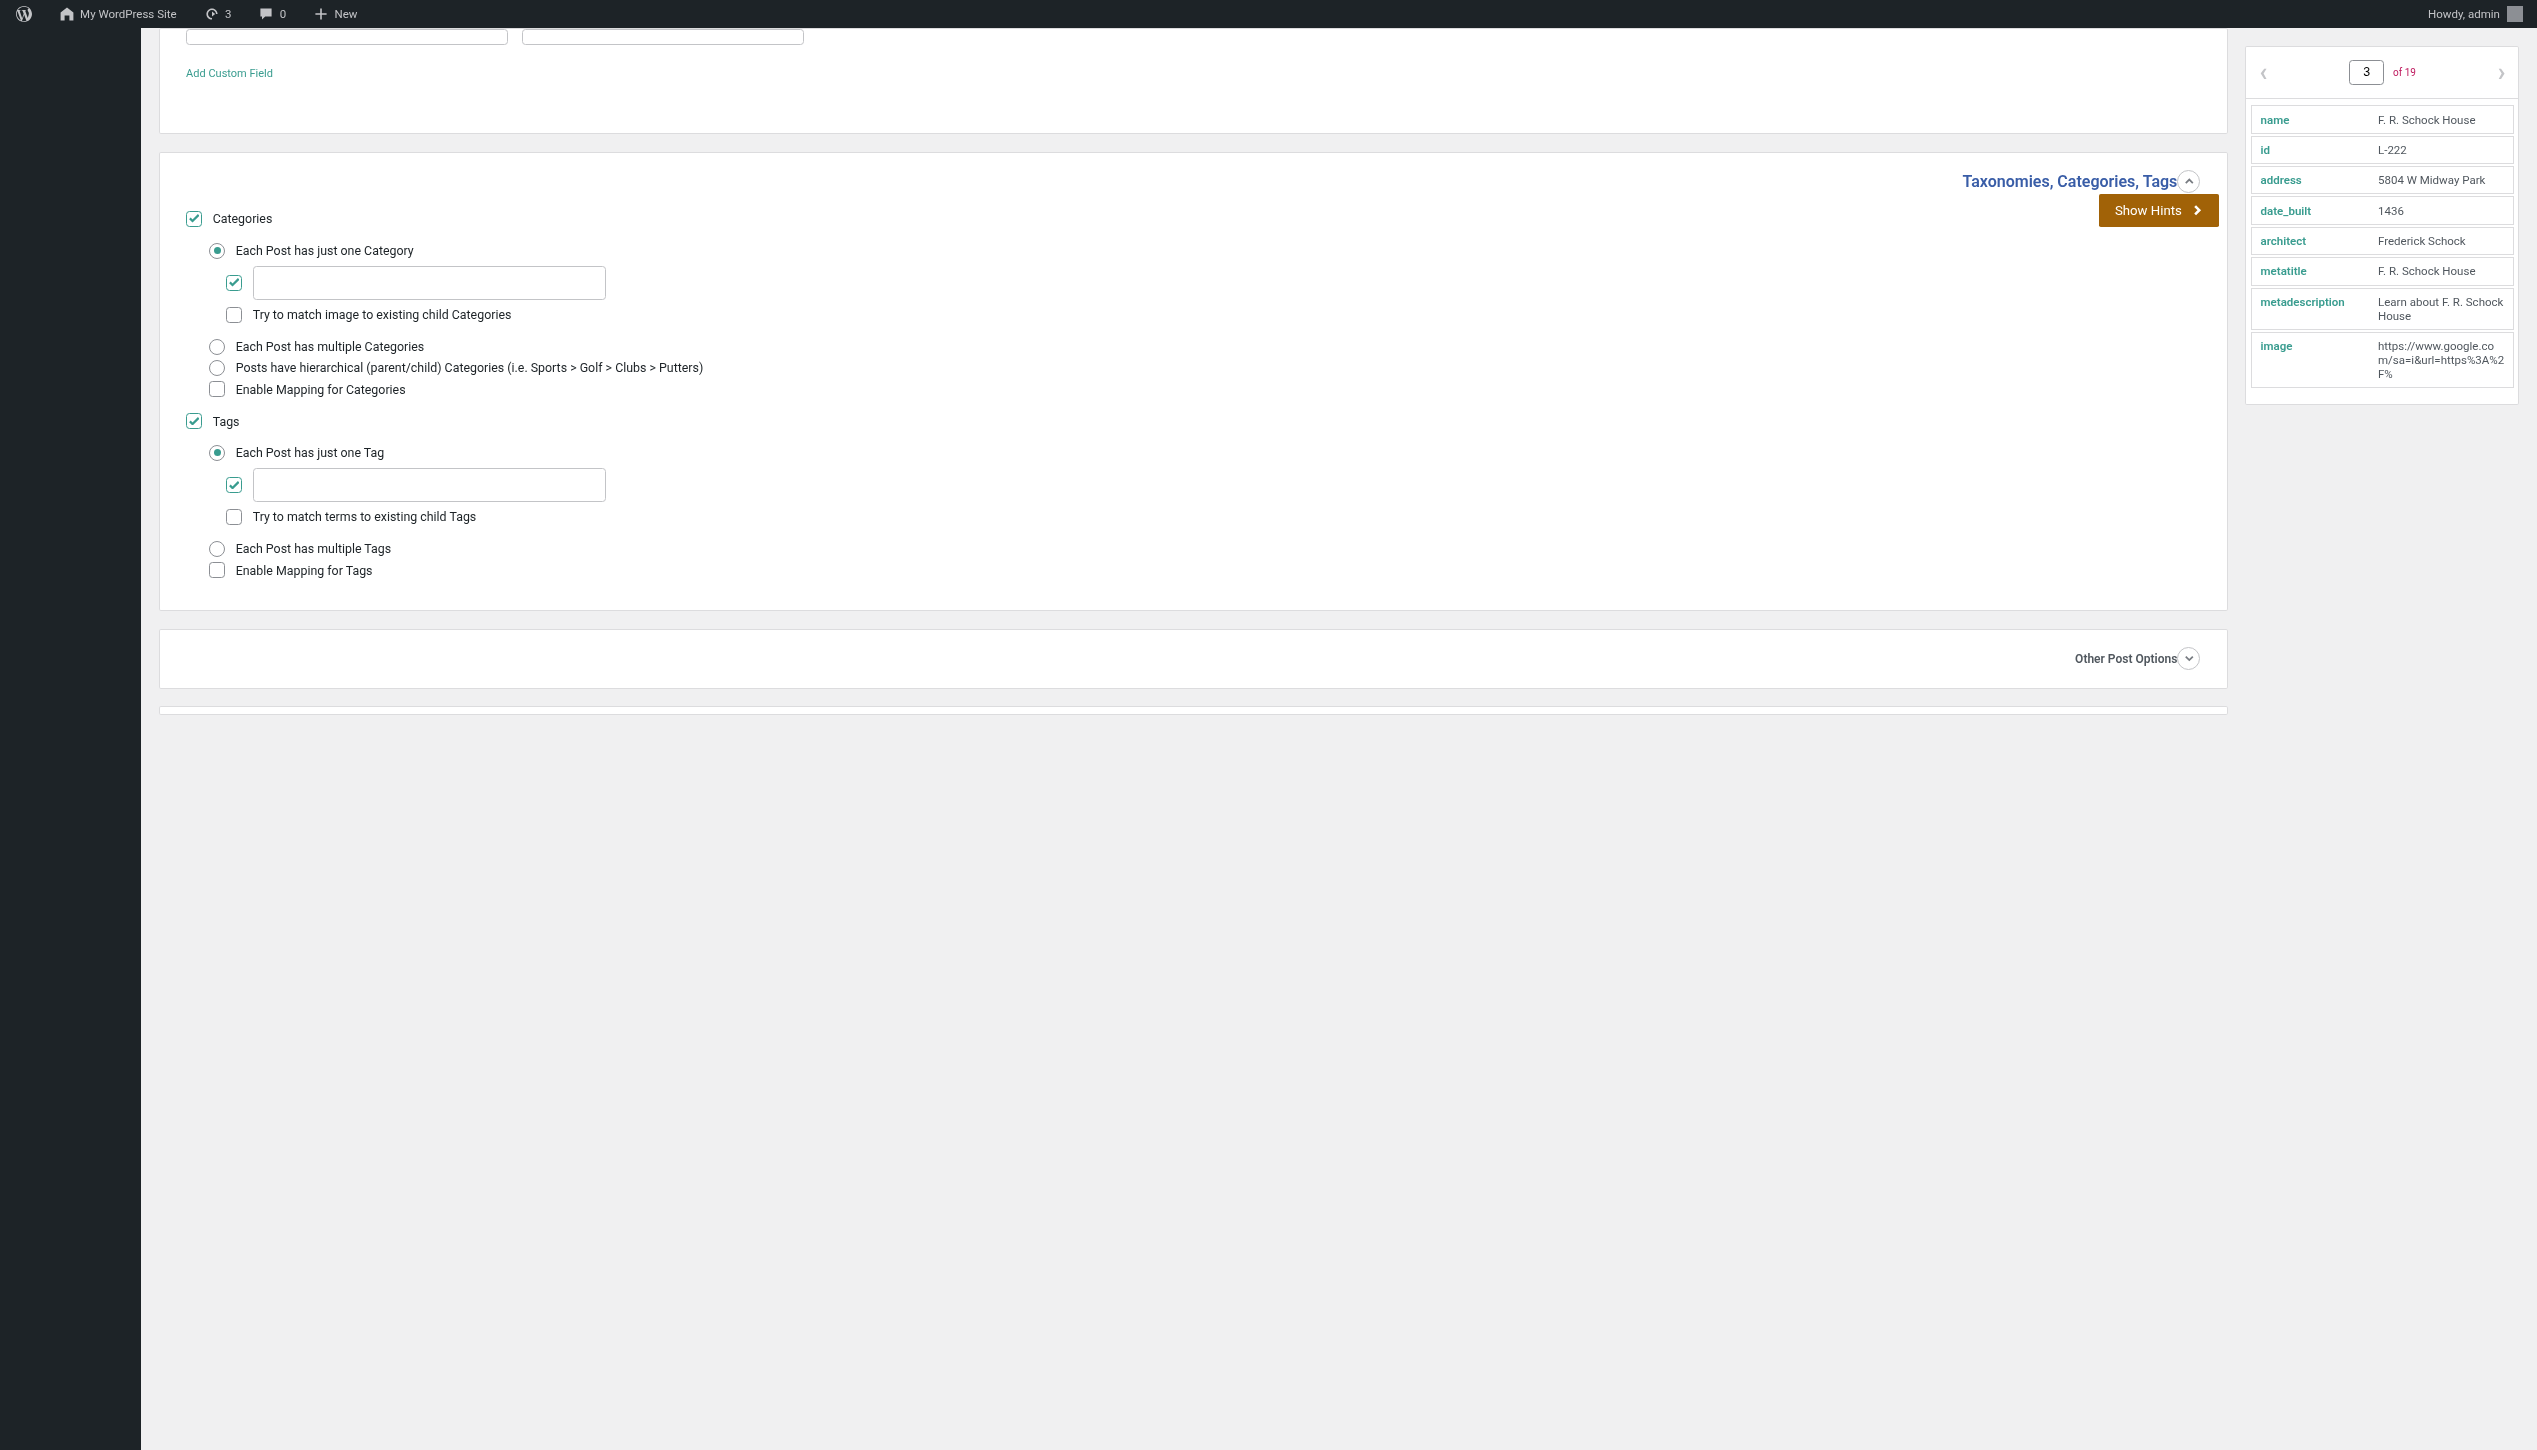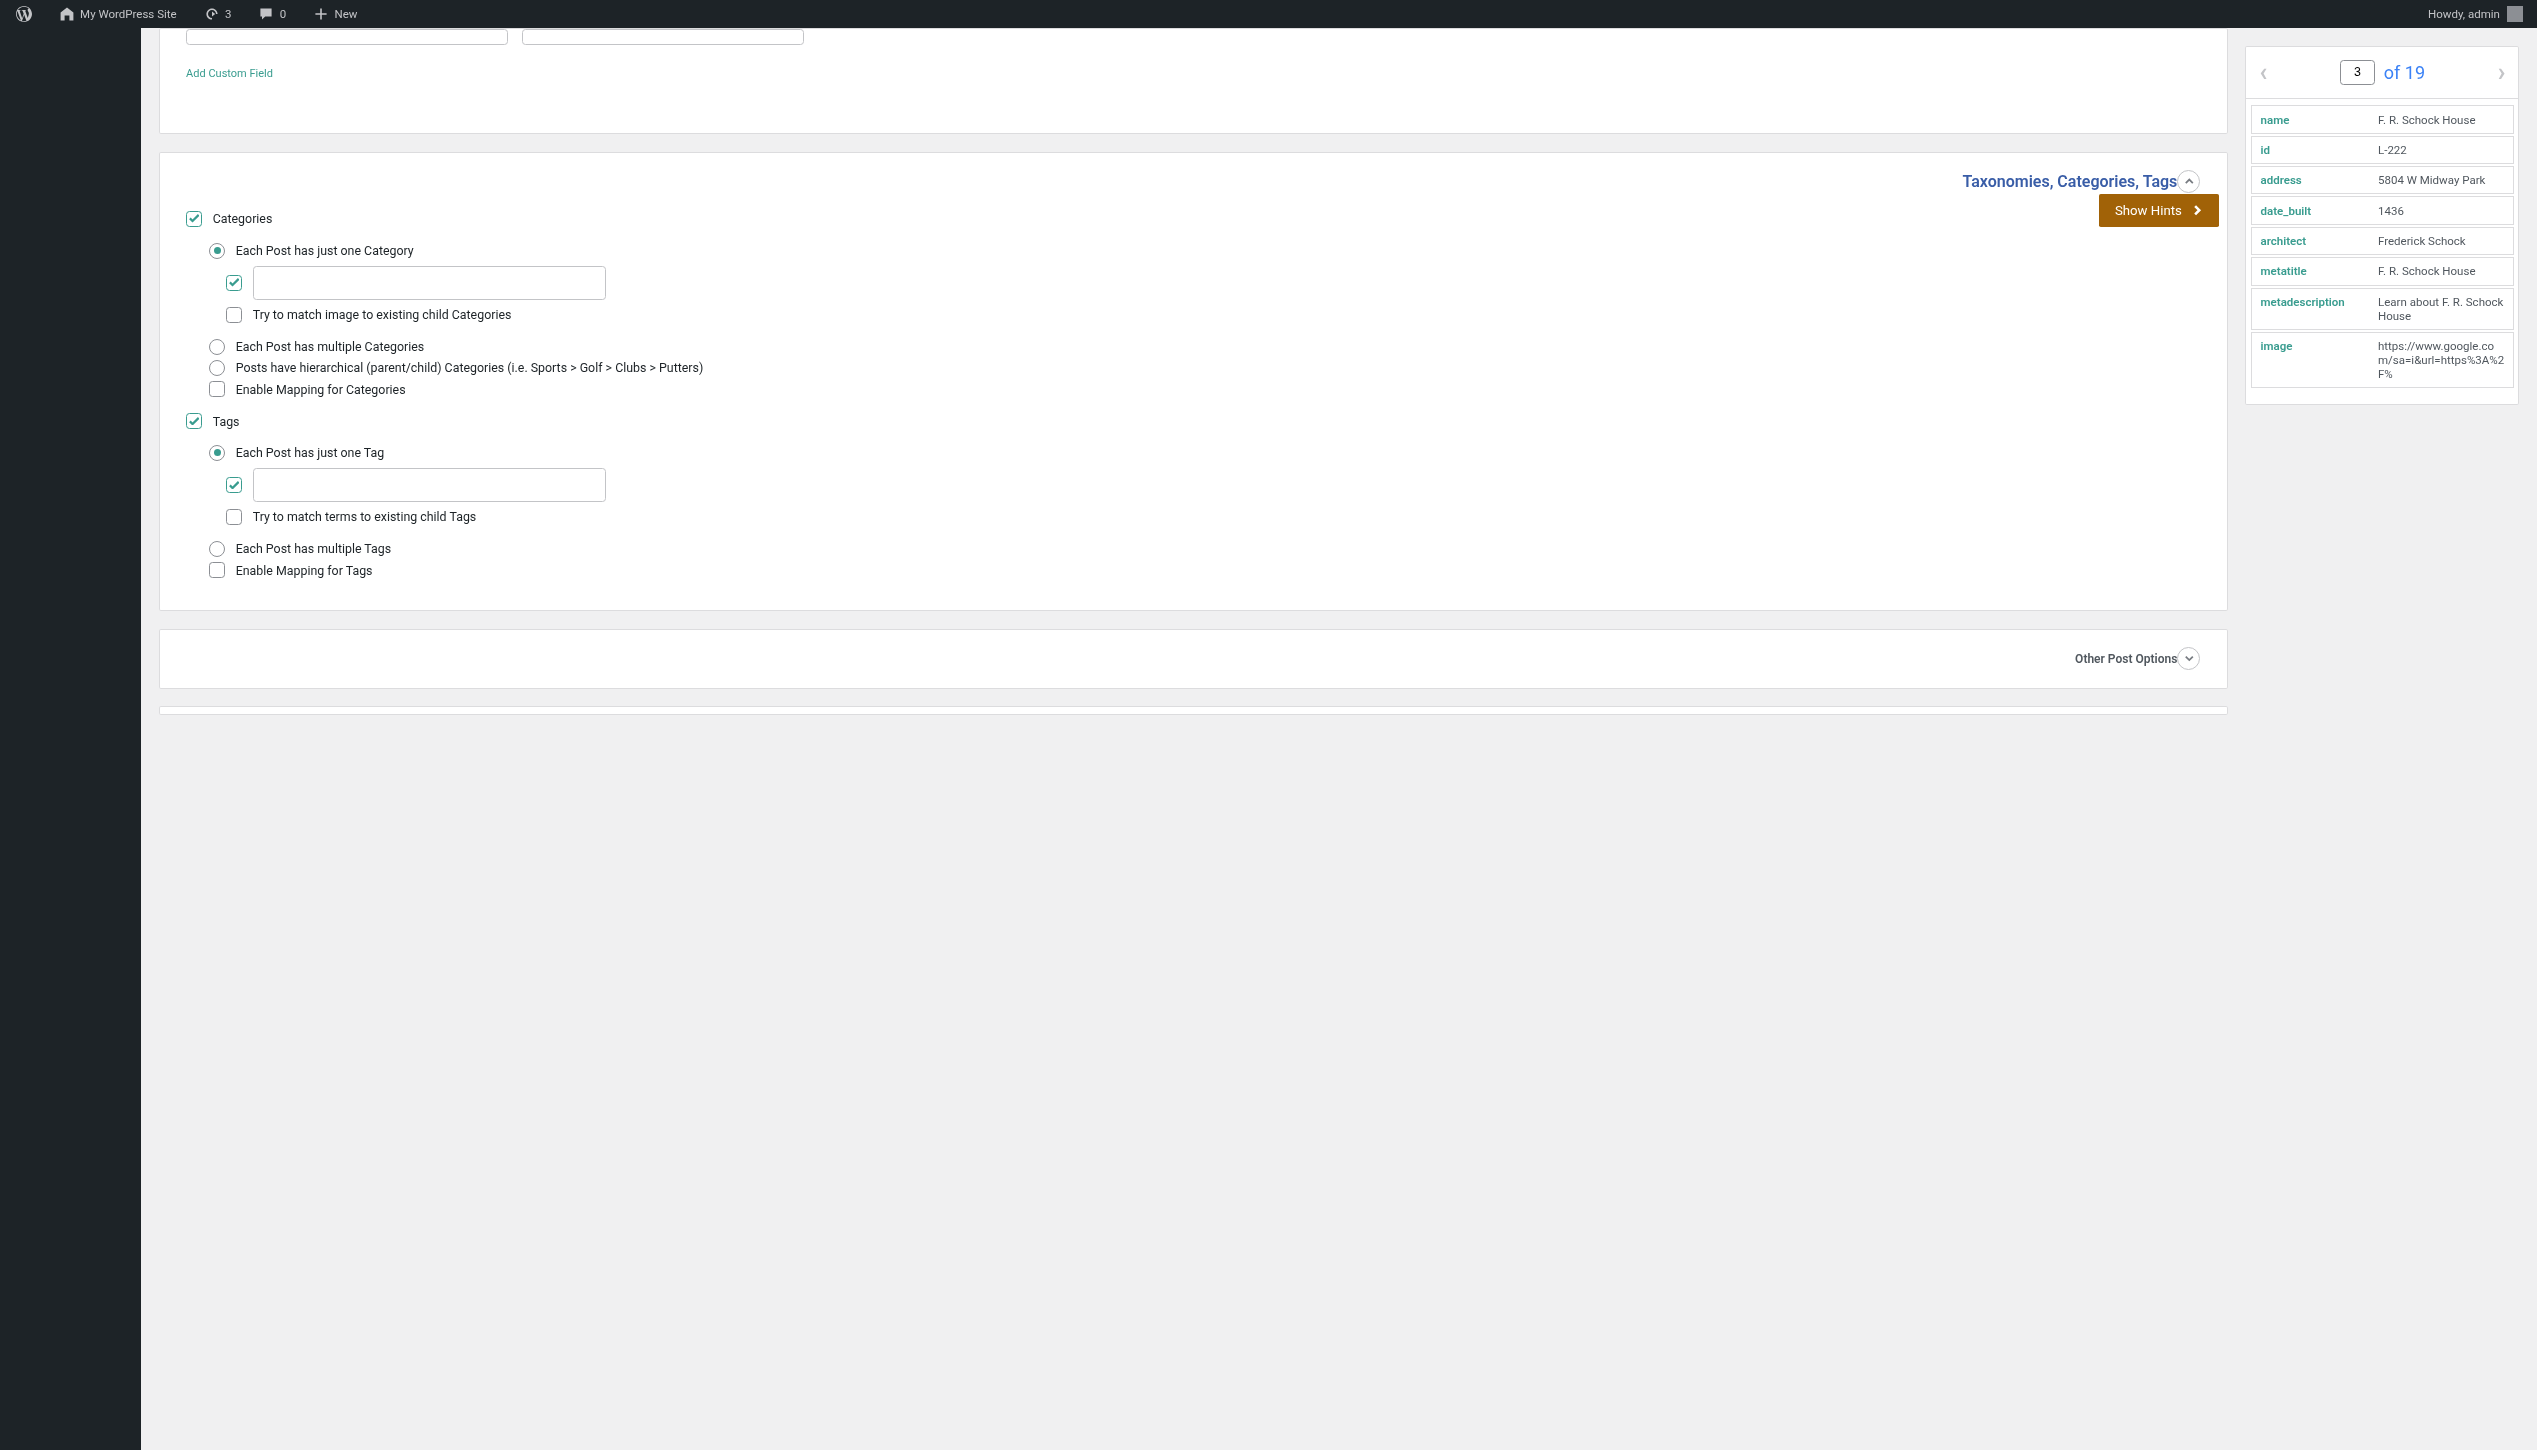--- a/index.html
+++ b/index.html
@@ -236,22 +236,22 @@
     .pager-input {
       width: 35px;
       height: 25px;
       border: 0.9px solid #8c8f94;
       border-radius: 3.5px;
       text-align: center;
       font-size: 12.4px;
     }
     
     .pager-text {
-      color: #3b82f6;
-      font-size: 18px;
+      color: #be185d;
+      font-size: 10px;
     }
     
     .pager-arrow {
       font-size: 25px;
       color: #c3c4c7;
       cursor: pointer;
       font-weight: bold;
       line-height: 1;
     }
     

